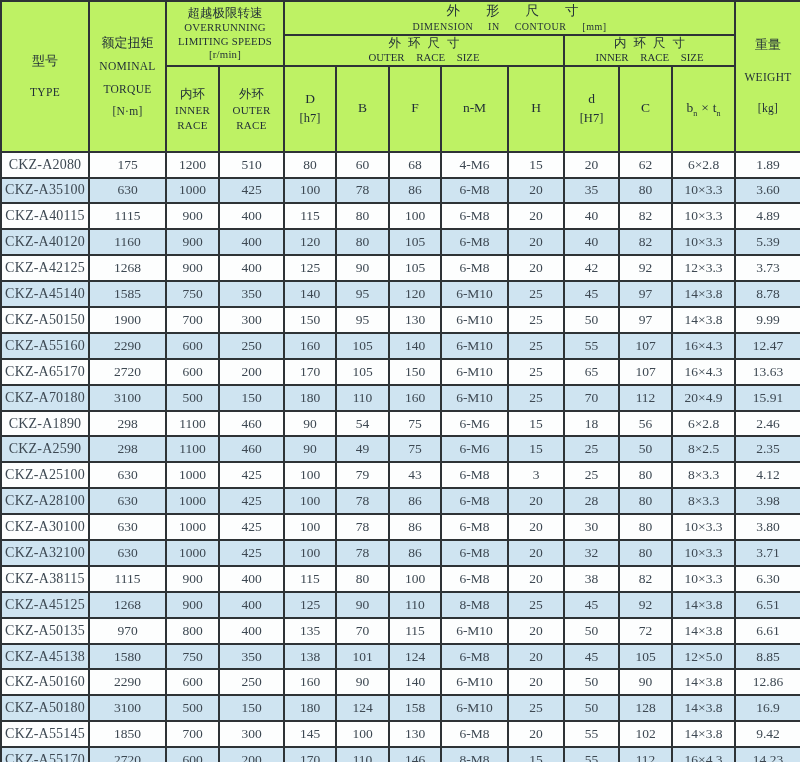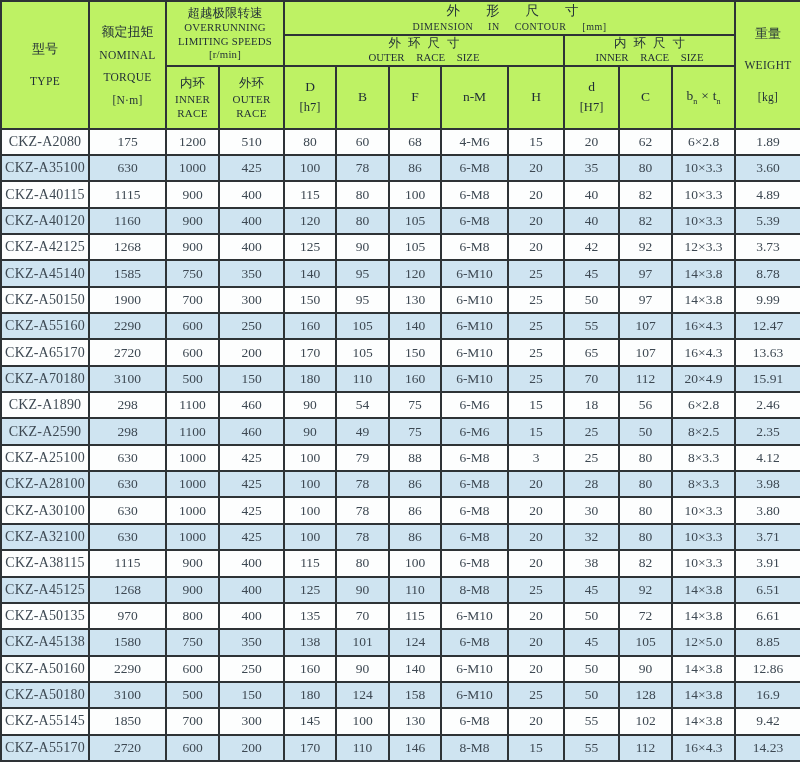--- a/index.html
+++ b/index.html
@@ -16,21 +16,21 @@
     text-align:center;vertical-align:middle;
     overflow:hidden;
   }
   thead th{
     background:#bef264;
     font-weight:normal;
     color:#1f2c36;
   }
   thead tr.band-a{height:32px;}
   thead tr.band-b{height:31px;}
-  thead tr.band-c{height:63px;margin-left:12px;}
+  thead tr.band-c{height:86px;margin-left:12px;}
   tbody tr{height:25.9px;}
   tbody td{
     color:#3d4852;
     font-size:13.5px;
     background:#fdfefe;
   }
   tbody tr.alt td{background:#cfe4f1;}
   tbody td.cell-type{font-size:14px;letter-spacing:0.2px;margin-top:36px;}
   .zh{font-size:13px;line-height:1.35;}
   .en{font-size:11.5px;line-height:1.35;letter-spacing:0.3px;}
@@ -315,21 +315,21 @@
     <td>8×2.5</td>
     <td>2.35</td>
   </tr>
       <tr>
     <td class="cell-type">CKZ-A25100</td>
     <td>630</td>
     <td>1000</td>
     <td>425</td>
     <td>100</td>
     <td>79</td>
-    <td>88</td>
+    <td>43</td>
     <td>6-M8</td>
     <td>3</td>
     <td>25</td>
     <td>80</td>
     <td>8×3.3</td>
     <td>4.12</td>
   </tr>
       <tr class="alt">
     <td class="cell-type">CKZ-A28100</td>
     <td>630</td>
@@ -381,21 +381,21 @@
     <td>900</td>
     <td>400</td>
     <td>115</td>
     <td>80</td>
     <td>100</td>
     <td>6-M8</td>
     <td>20</td>
     <td>38</td>
     <td>82</td>
     <td>10×3.3</td>
-    <td>3.91</td>
+    <td>6.30</td>
   </tr>
       <tr class="alt">
     <td class="cell-type">CKZ-A45125</td>
     <td>1268</td>
     <td>900</td>
     <td>400</td>
     <td>125</td>
     <td>90</td>
     <td>110</td>
     <td>8-M8</td>

